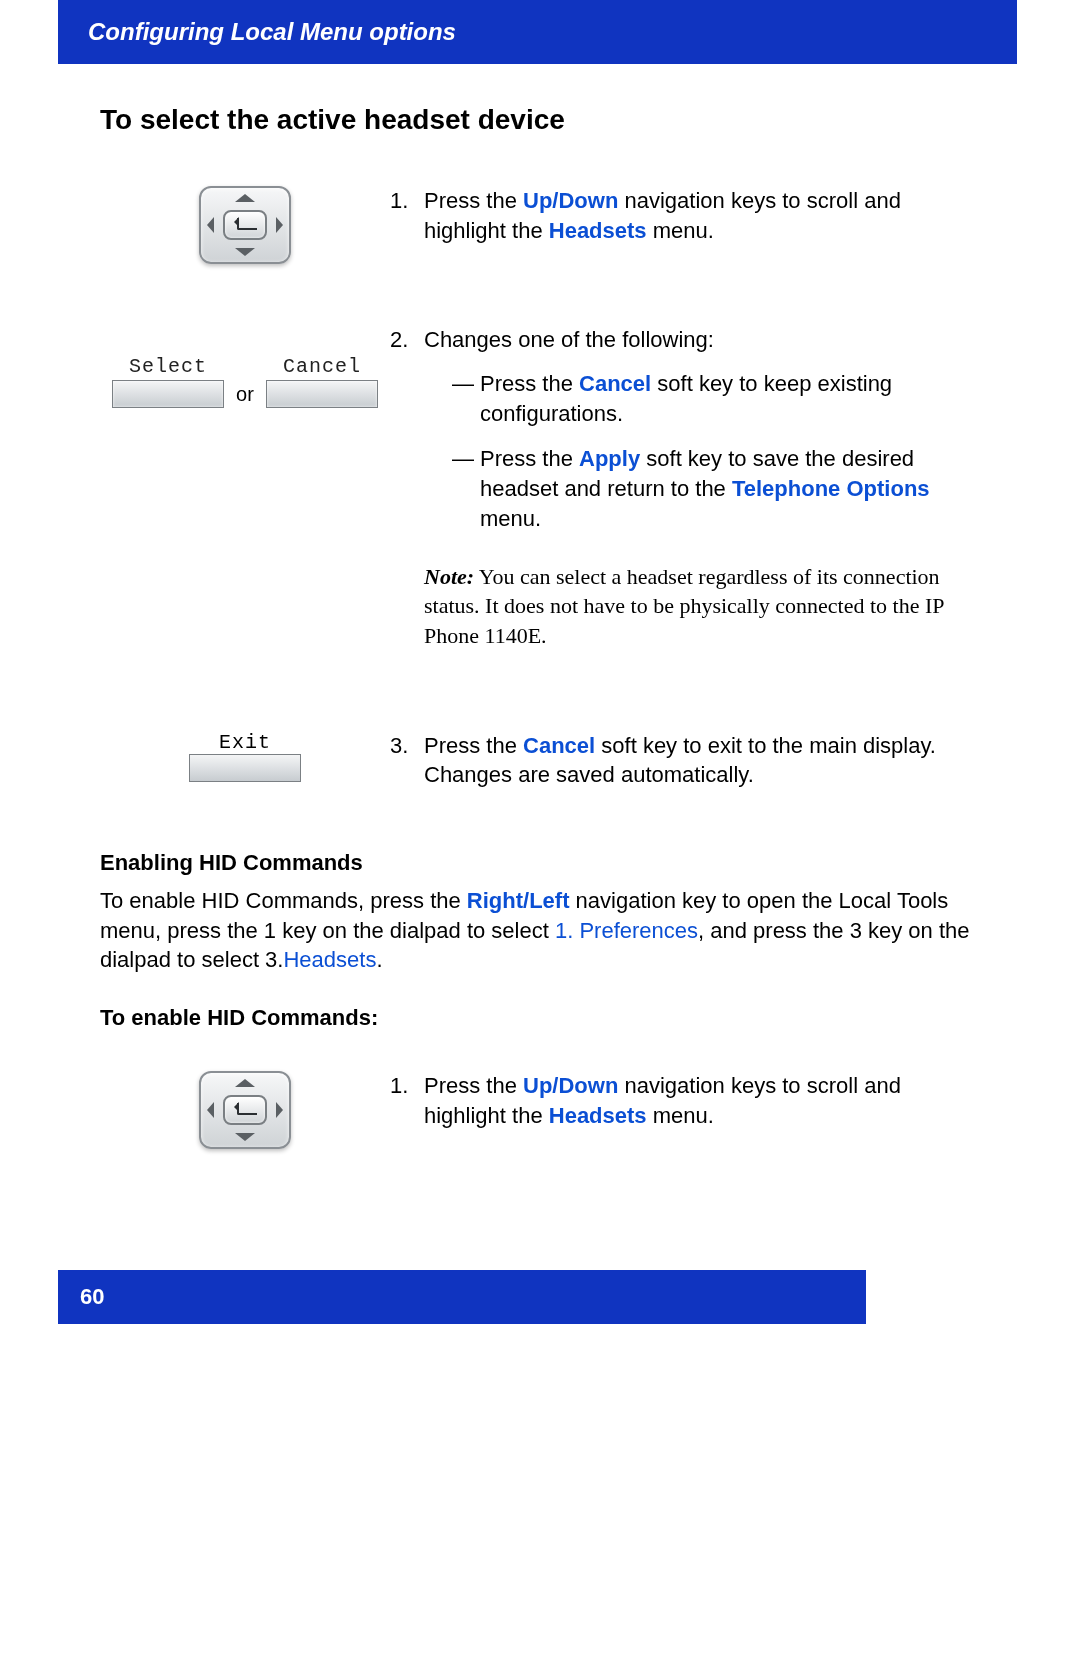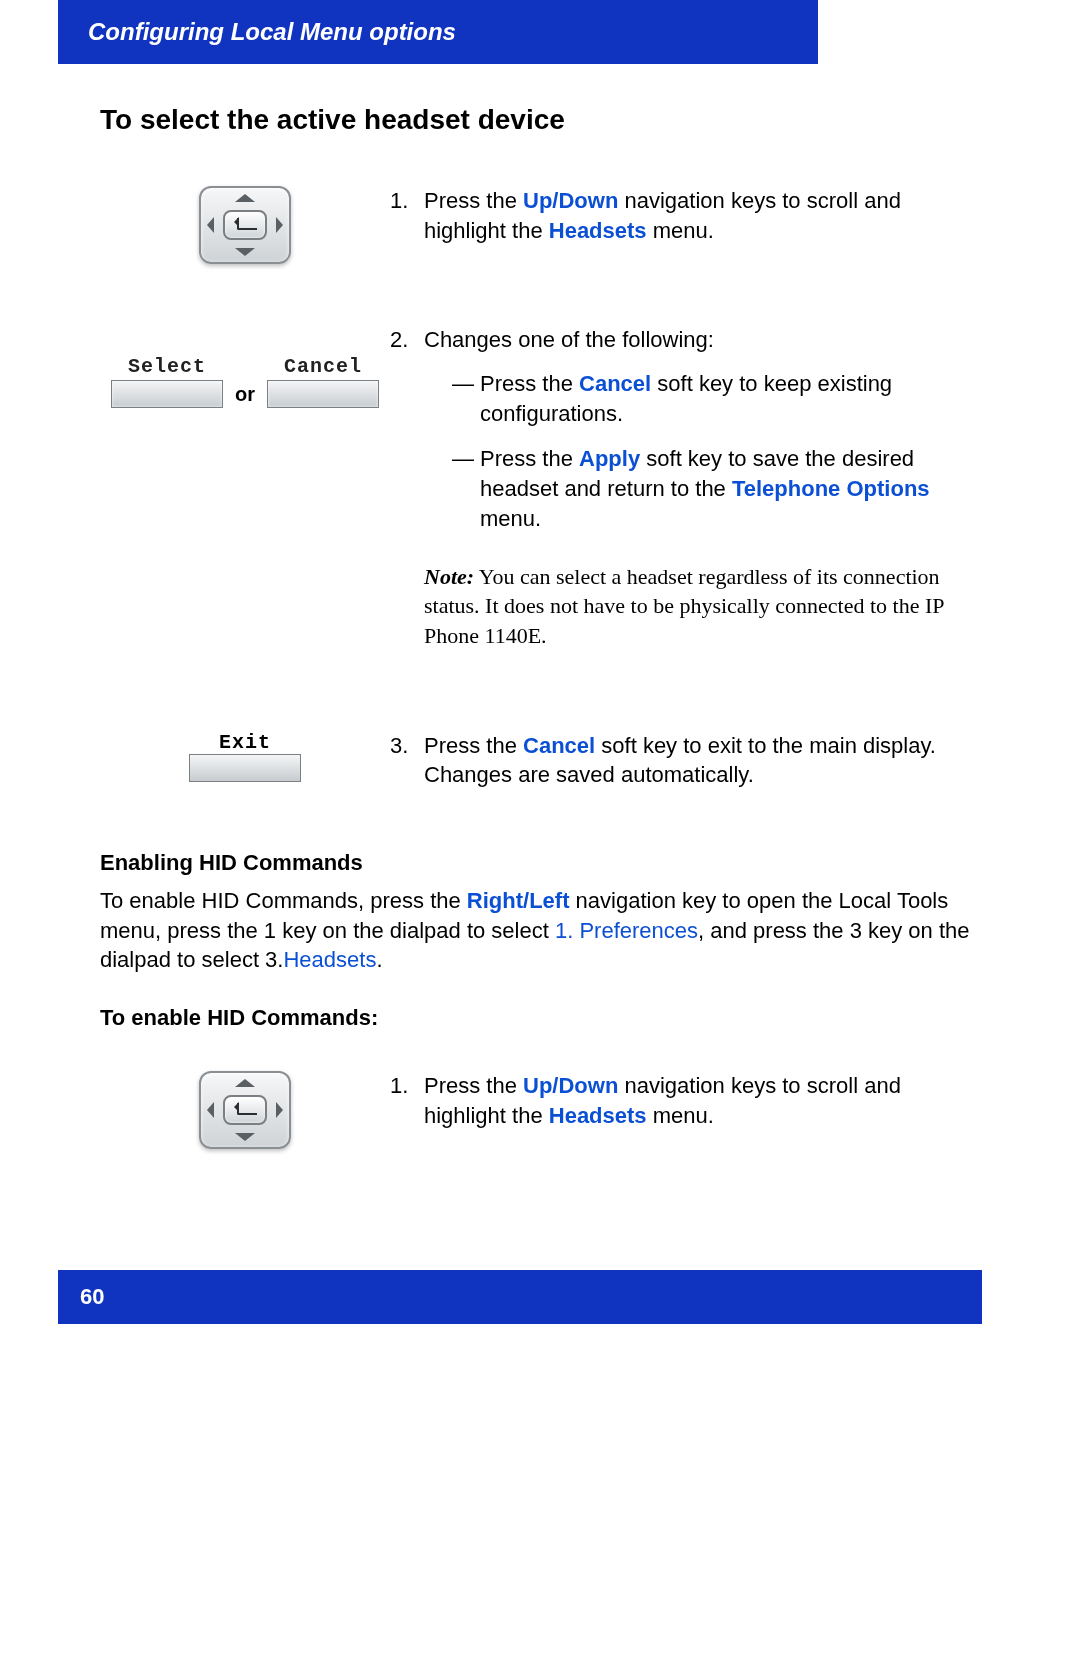--- a/index.html
+++ b/index.html
@@ -16,21 +16,21 @@
     padding: 0 0 40px 0;
   }
   .header-bar {
     background: #1034c0;
     color: #fff;
     font-weight: bold;
     font-style: italic;
     font-size: 24px;
     padding: 18px 0 18px 30px;
     margin-left: 58px;
-    width: 760px;
+    width: 959px;
     box-sizing: border-box;
   }
   .content {
     padding: 40px 100px 0 100px;
   }
   h2.bold {
     font-size: 28px;
     font-weight: bold;
     margin: 0 0 50px 0;
   }
@@ -44,21 +44,20 @@
     align-items: flex-start;
     margin-bottom: 60px;
   }
   .lcol {
     width: 290px;
     flex: 0 0 290px;
     display: flex;
     justify-content: center;
     align-items: flex-end;
     padding-top: 0;
-    font-weight: bold;
   }
   .rcol {
     flex: 1;
     font-size: 22px;
     line-height: 1.35;
   }
   ol.numbered {
     list-style: none;
     padding: 0;
     margin: 0;
@@ -191,21 +190,21 @@
     align-self: flex-end;
     padding-bottom: 2px;
   }
   .single-soft {
     display:flex; flex-direction:column; align-items:center;
     font-family:"Courier New",monospace;
   }
   .footer-bar {
     margin-top: 120px;
     margin-left: 58px;
-    width: 924px;
+    width: 808px;
     display: flex;
   }
   .footer-num {
     background: #1034c0;
     color: #fff;
     font-weight: bold;
     font-size: 22px;
     padding: 14px 22px;
   }
   .footer-rest {

